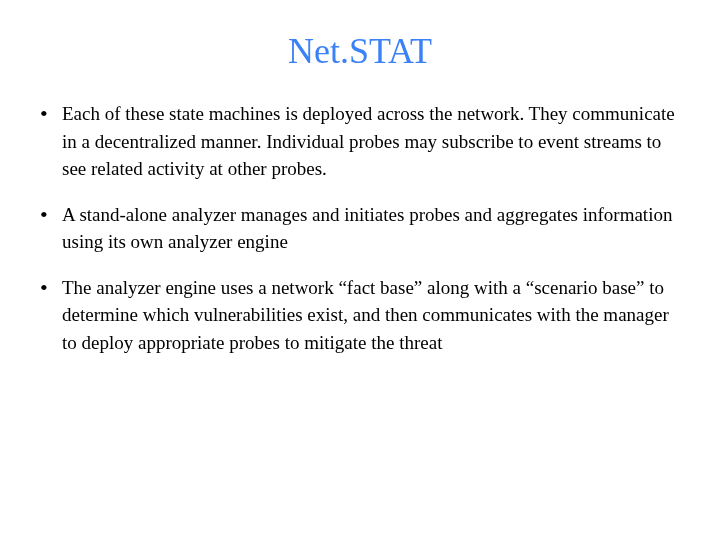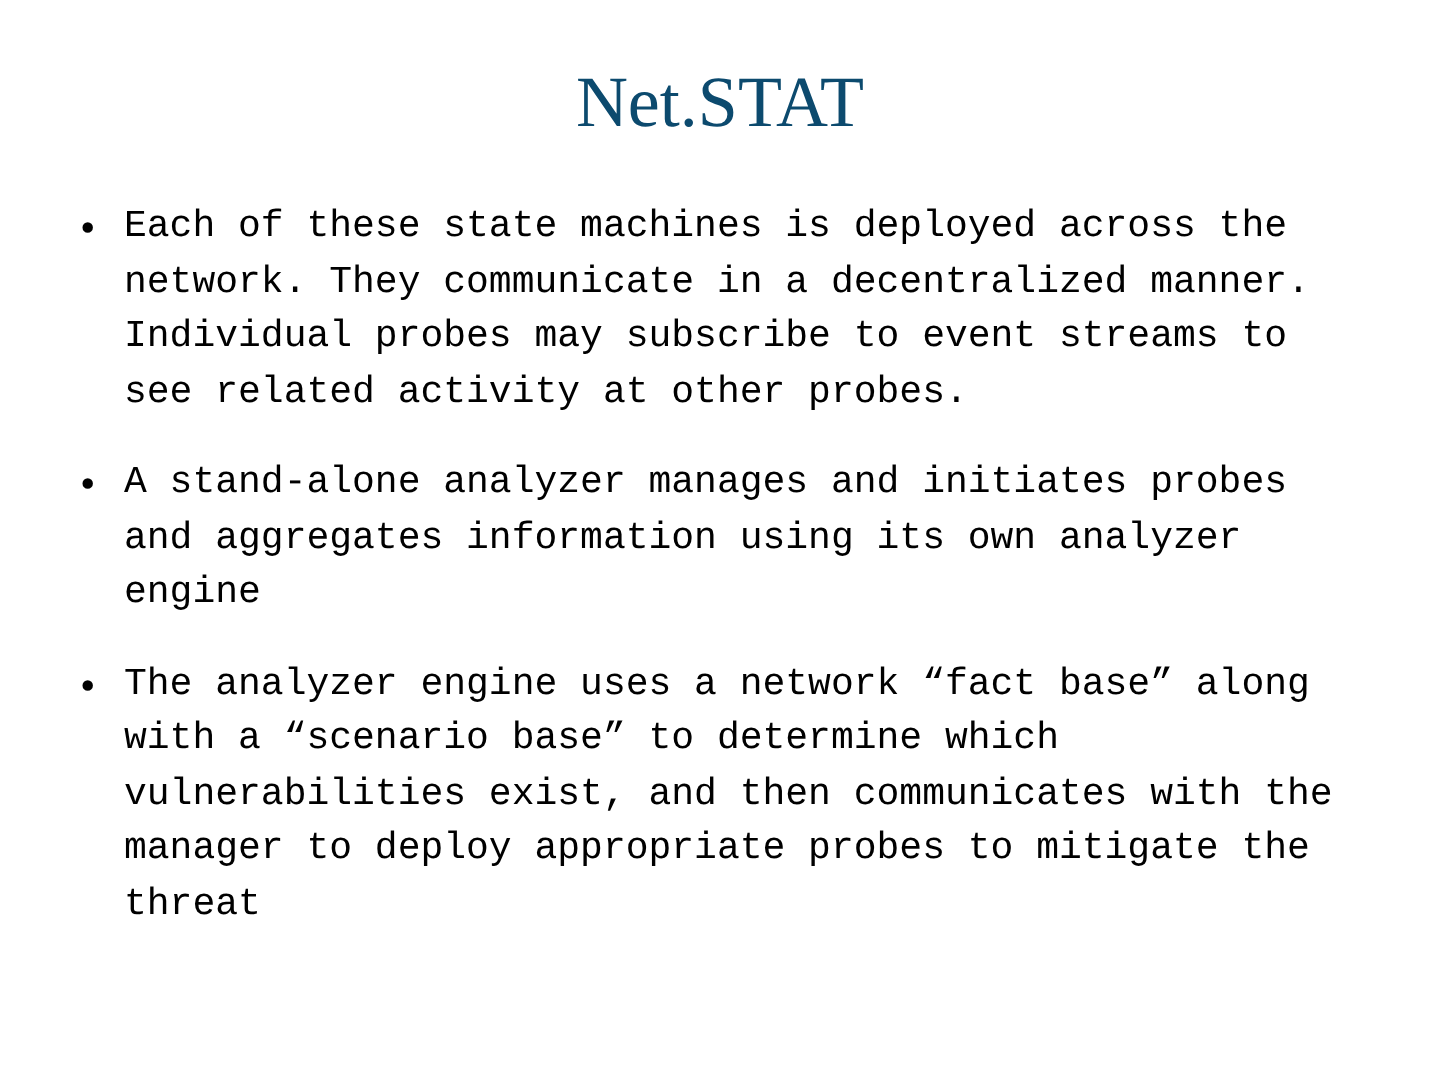--- a/index.html
+++ b/index.html
@@ -16,21 +16,21 @@
       display: flex;
       flex-direction: column;
       align-items: center;
       padding: 30px 40px 30px 40px;
       overflow: hidden;
     }
 
     .title {
       font-size: 36px;
       font-weight: normal;
-      color: #0c4a6e;
+      color: #3b82f6;
       text-align: center;
       margin-bottom: 28px;
       letter-spacing: 0px;
     }
 
     .content {
       width: 100%;
       max-width: 660px;
     }
 
@@ -50,21 +50,20 @@
     }
 
     ul li .bullet {
       min-width: 22px;
       font-size: 22px;
       margin-top: -2px;
     }
 
     ul li .text {
       flex: 1;
-      font-family: Liberation Mono, monospace;
     }
   </style>
 </head>
 <body>
 
 <h1 class="title">Net.STAT</h1>
 
 <div class="content">
   <ul>
   <li>

